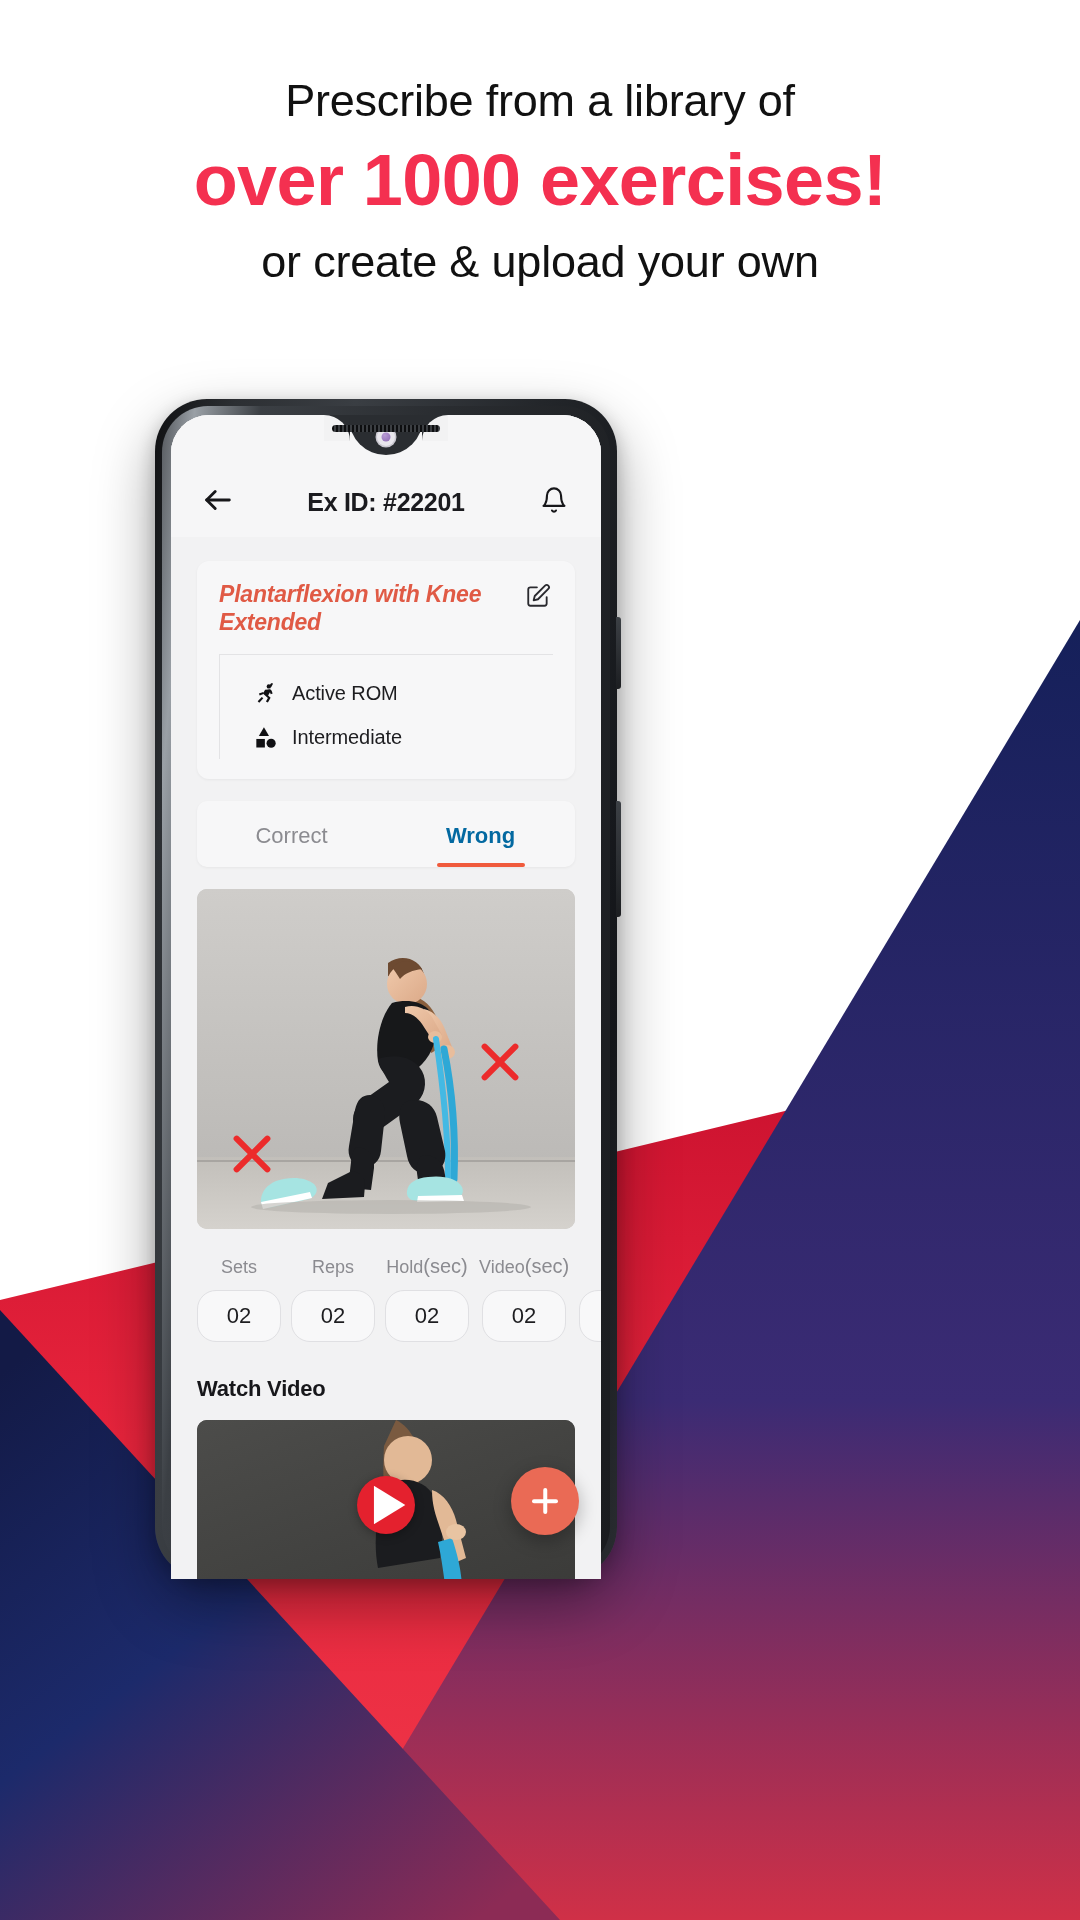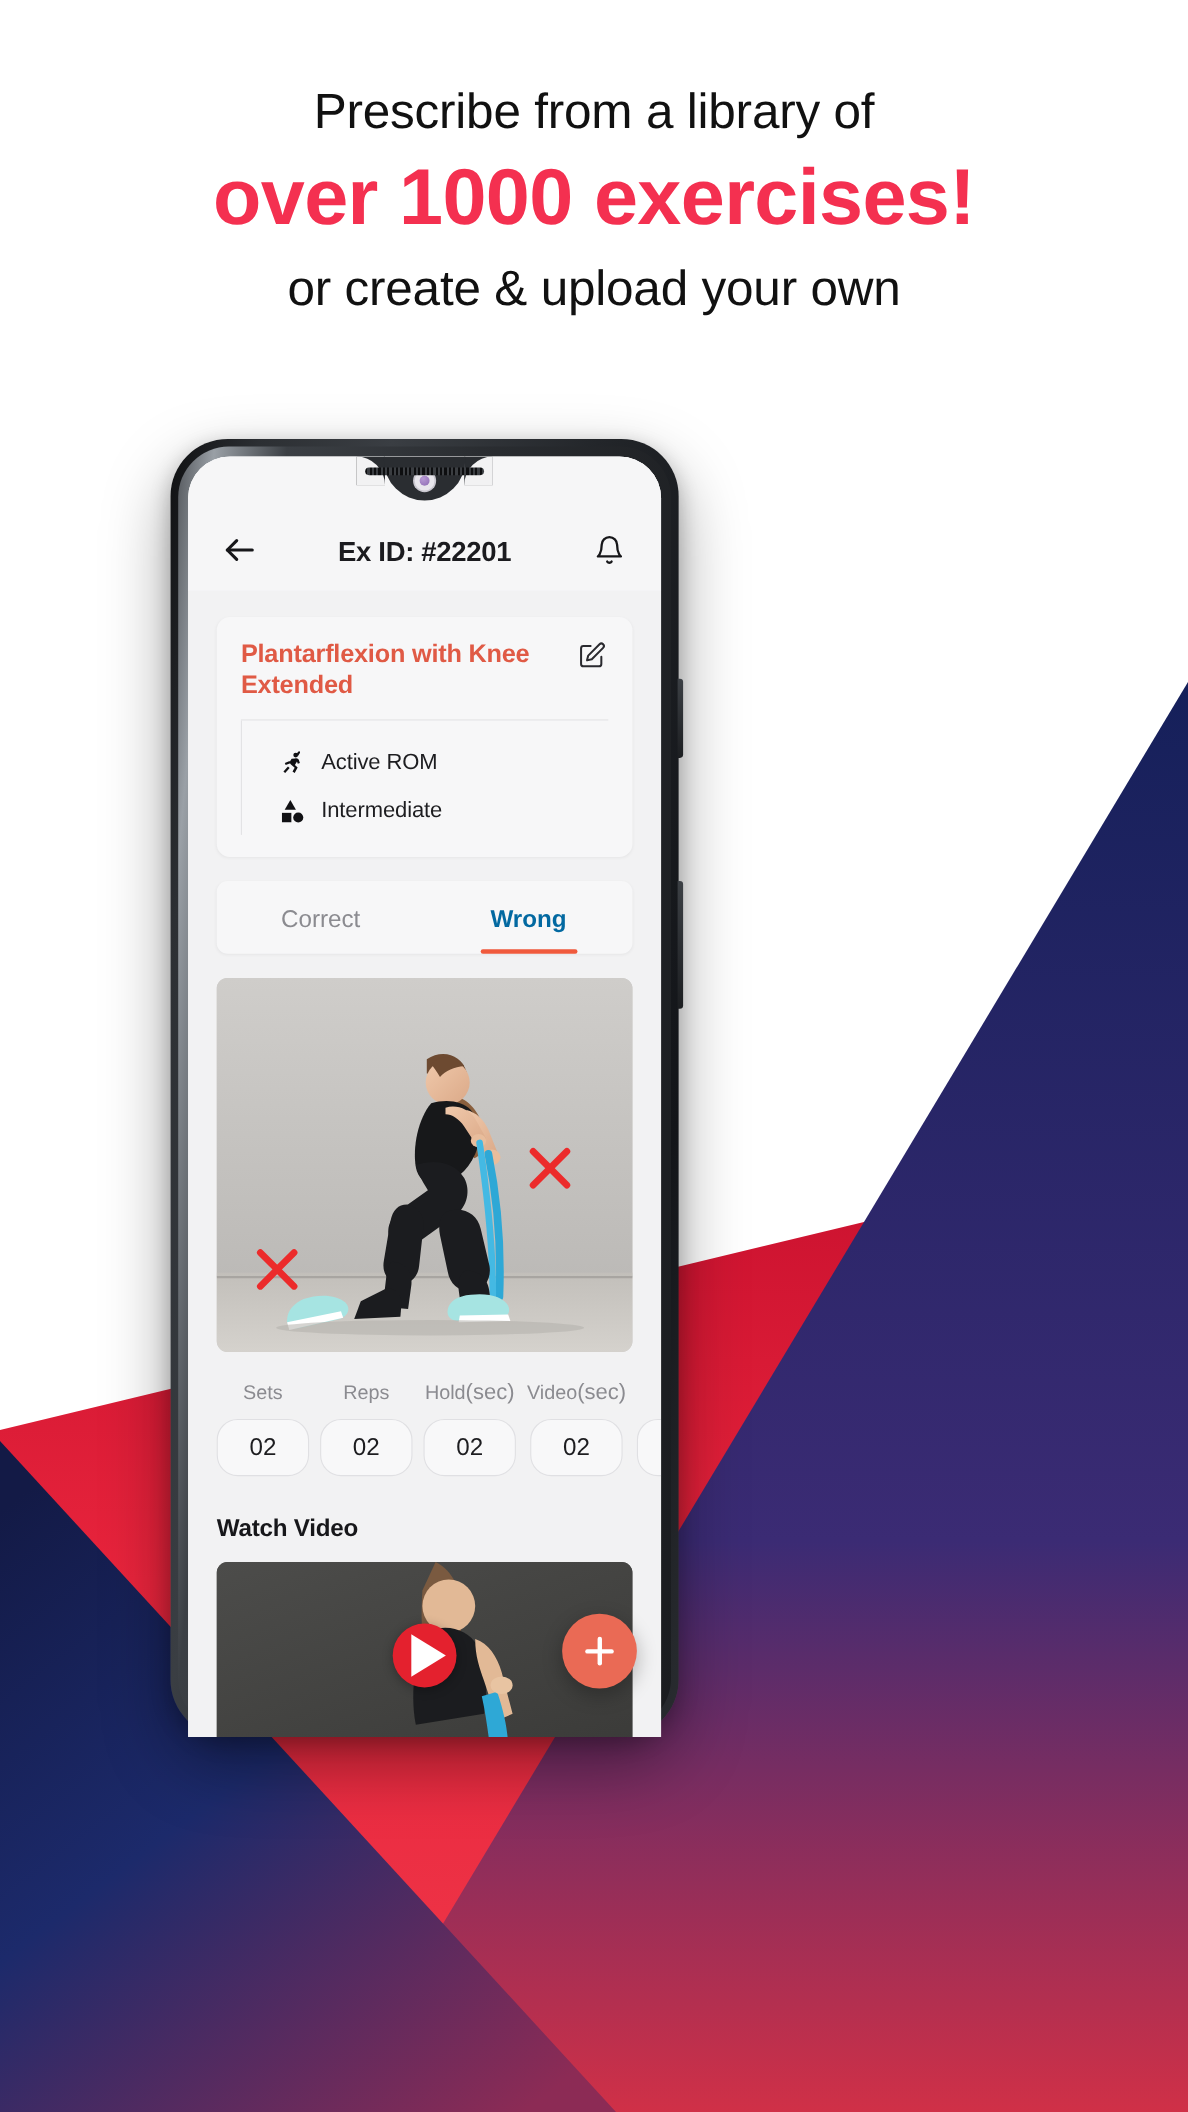--- a/index.html
+++ b/index.html
@@ -125,21 +125,21 @@
 
   .app-scroll { flex:1 1 auto; overflow:hidden; padding:0 26px; }
 
   .info-card {
     background:#f7f7f8;
     border-radius:12px;
     margin-top:24px;
     padding:20px 22px 20px 22px;
     box-shadow:0 1px 3px rgba(0,0,0,.05);
   }
-  .info-title-row { display:flex; align-items:flex-start; justify-content:space-between; gap:12px; }
+  .info-title-row { display:flex; align-items:flex-start; justify-content:space-between; gap:12px;font-style:italic; }
   .info-title {
     font-size:23px; font-weight:bold; color:#e05a45;
     letter-spacing:-0.2px; line-height:1.2; flex:1 1 auto;
   }
   .edit-btn { width:30px; height:30px; flex:0 0 auto; display:flex; align-items:center; justify-content:center; }
   .info-divider { height:1px; background:#e3e3e5; margin:18px 0 0 0; }
   .attr-grid { display:flex; }
   .attr-col { flex:1 1 50%; padding-top:16px; }
   .attr-col.right { border-left:1px solid #e3e3e5; padding-left:32px; }
   .attr-row { display:flex; align-items:center; gap:14px; padding:9px 0; }

